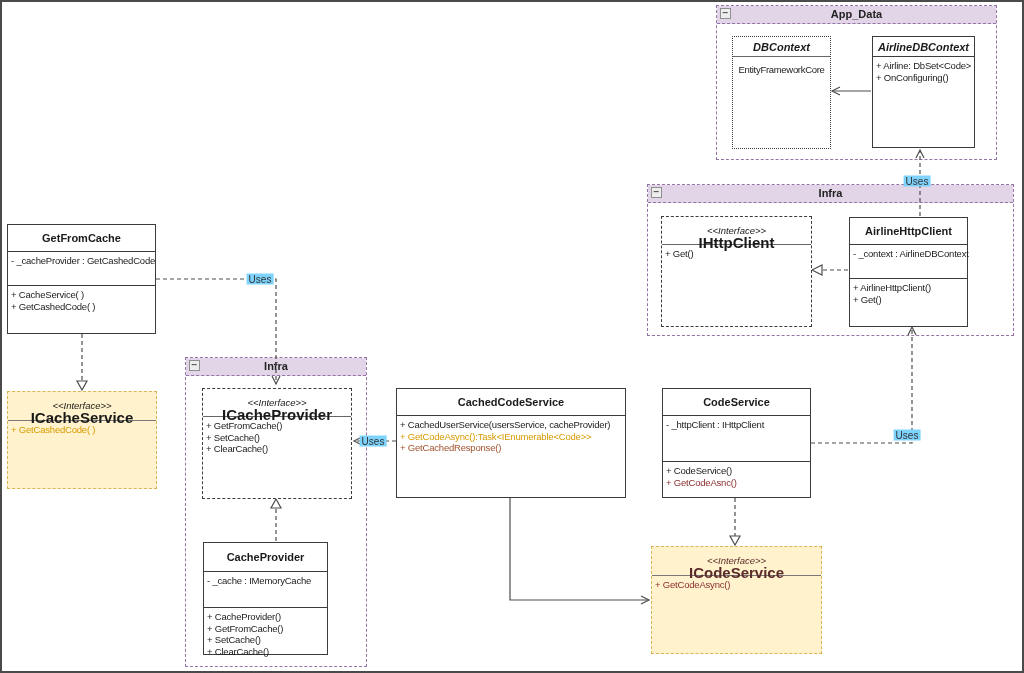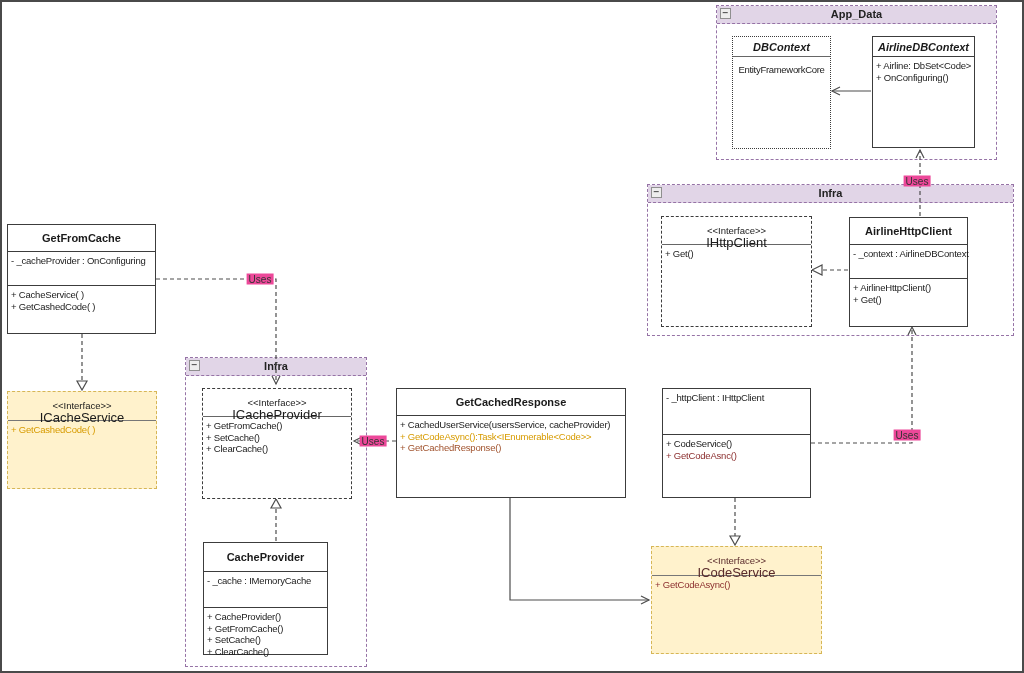--- a/index.html
+++ b/index.html
@@ -30,35 +30,35 @@
   .cls .title{
     display:flex;align-items:center;justify-content:center;box-sizing:border-box;
     font-weight:bold;font-size:11px;border-bottom:1px solid #3c3c3c;text-align:center;
   }
   .cls.dashed .title,.cls.dotted .title{border-bottom-style:solid;border-bottom-color:#666;}
   .cls.iface .title2{border-bottom:1px solid #777;}
   .title2{
     display:flex;flex-direction:column;align-items:center;justify-content:center;
     box-sizing:border-box;border-bottom:1px solid #666;padding:2px 0;
   }
-  .stereo{font-size:9.5px;line-height:11px;margin-top:12px;}
-  .tname{font-weight:normal;font-size:13px;line-height:13px;}
+  .stereo{font-style:italic;font-size:9.5px;line-height:11px;margin-top:12px;}
+  .tname{font-weight:bold;font-size:15px;line-height:13px;}
   .sec{box-sizing:border-box;padding:3px 0 0 0;}
   .sec.b{border-bottom:1px solid #3c3c3c;}
   .m{padding:0 3px;line-height:11.5px;white-space:nowrap;letter-spacing:-0.2px;}
   .italic{font-style:italic;}
   .note-line{text-align:center;padding-top:4px;letter-spacing:-0.3px;}
   .txt-orange{color:#D79B00;}
   .txt-brown{color:#A0522D;}
   .txt-red{color:#8B2E2E;}
   .txt-darkred{color:#5A2B2B;}
   
   svg.edges{position:absolute;left:0;top:0;z-index:1;}
   .uses-label{
-    position:absolute;transform:translate(-50%,-50%);background:#ec4899;
+    position:absolute;transform:translate(-50%,-50%);background:#7dd3fc;
     font-size:10px;color:#333;padding:0 2px;z-index:3;white-space:nowrap;
   }
 </style>
 </head>
 <body>
 
 <div class="canvas">
 
   <svg class="edges" width="1024" height="673">
     <g stroke="#4d4d4d" stroke-width="1.2" fill="none">
@@ -178,48 +178,49 @@
         <div class="m">+ GetFromCache()</div>
         <div class="m">+ SetCache()</div>
         <div class="m">+ ClearCache()</div>
       </div>
     </div>
   </div>
 
   <div class="cls" style="left:5px;top:222px;width:149px;height:110px">
     <div class="title" style="height:27px">GetFromCache</div>
     <div class="sec b" style="height:34px">
-      <div class="m">- _cacheProvider : OnConfiguring</div>
+      <div class="m">- _cacheProvider : GetCashedCode</div>
     </div>
     <div class="sec">
       <div class="m">+ CacheService( )</div>
       <div class="m">+ GetCashedCode( )</div>
     </div>
   </div>
 
   <div class="cls iface" style="left:5px;top:389px;width:150px;height:98px">
     <div class="title2" style="height:29px">
       <span class="stereo">&lt;&lt;Interface&gt;&gt;</span>
       <span class="tname">ICacheService</span>
     </div>
     <div class="sec">
       <div class="m txt-orange">+ GetCashedCode( )</div>
     </div>
   </div>
 
   <div class="cls" style="left:394px;top:386px;width:230px;height:110px">
-    <div class="title" style="height:27px">GetCachedResponse</div>
+    <div class="title" style="height:27px">CachedCodeService</div>
     <div class="sec">
       <div class="m">+ CachedUserService(usersService, cacheProvider)</div>
       <div class="m txt-orange">+ GetCodeAsync():Task&lt;IEnumerable&lt;Code&gt;&gt;</div>
       <div class="m txt-brown">+ GetCachedResponse()</div>
     </div>
   </div>
 
   <div class="cls" style="left:660px;top:386px;width:149px;height:110px">
+    <div class="title" style="height:27px">CodeService</div>
     <div class="sec b" style="height:46px">
       <div class="m">- _httpClient : IHttpClient</div>
     </div>
     <div class="sec">
       <div class="m">+ CodeService()</div>
       <div class="m txt-red">+ GetCodeAsnc()</div>
     </div>
   </div>
 
   <div class="cls iface" style="left:649px;top:544px;width:171px;height:108px">

